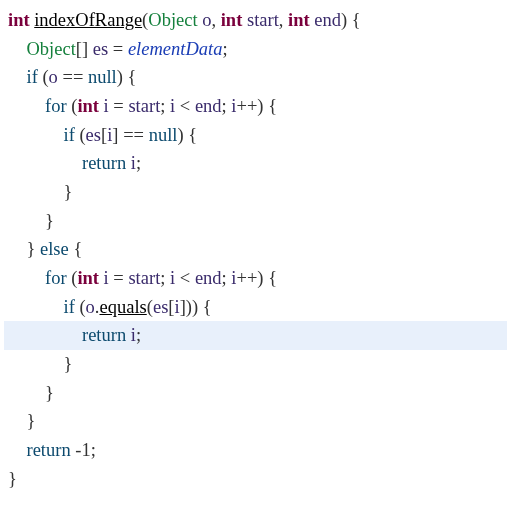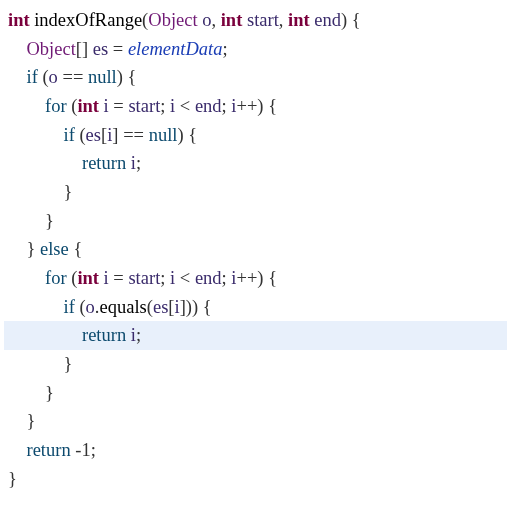--- a/index.html
+++ b/index.html
@@ -18,22 +18,22 @@
   }
   .line {
     display: block;
     padding-left: 4px;
   }
   .hl {
     background: #e8f0fb;
   }
   .kw   { color: #0c4a6e; font-weight: normal; }   
   .type { color: #7a003c; font-weight: bold; }   
-  .cls  { color: #701a75; }                       
-  .name { color: #000000; }                       
+  .cls  { color: #15803d; }                       
+  .name { color: #000000; text-decoration: underline; }                       
   .var  { color: #3a2b6b; }                       
   .field{ color: #1a3db5; font-style: italic; }                       
   .punct{ color: #333333; }
   .num  { color: #333333; }
 </style>
 </head>
 <body>
 
 <div class="code" id="code-root"><div class="line"><span class="type">int</span><span class="punct"> </span><span class="name">indexOfRange</span><span class="punct">(</span><span class="cls">Object</span><span class="punct"> </span><span class="var">o</span><span class="punct">, </span><span class="type">int</span><span class="punct"> </span><span class="var">start</span><span class="punct">, </span><span class="type">int</span><span class="punct"> </span><span class="var">end</span><span class="punct">) {</span></div><div class="line">    <span class="cls">Object</span><span class="punct">[] </span><span class="var">es</span><span class="punct"> = </span><span class="field">elementData</span><span class="punct">;</span></div><div class="line">    <span class="kw">if</span><span class="punct"> (</span><span class="var">o</span><span class="punct"> == </span><span class="kw">null</span><span class="punct">) {</span></div><div class="line">        <span class="kw">for</span><span class="punct"> (</span><span class="type">int</span><span class="punct"> </span><span class="var">i</span><span class="punct"> = </span><span class="var">start</span><span class="punct">; </span><span class="var">i</span><span class="punct"> &lt; </span><span class="var">end</span><span class="punct">; </span><span class="var">i</span><span class="punct">++) {</span></div><div class="line">            <span class="kw">if</span><span class="punct"> (</span><span class="var">es</span><span class="punct">[</span><span class="var">i</span><span class="punct">] == </span><span class="kw">null</span><span class="punct">) {</span></div><div class="line">                <span class="kw">return</span><span class="punct"> </span><span class="var">i</span><span class="punct">;</span></div><div class="line">            <span class="punct">}</span></div><div class="line">        <span class="punct">}</span></div><div class="line">    <span class="punct">} </span><span class="kw">else</span><span class="punct"> {</span></div><div class="line">        <span class="kw">for</span><span class="punct"> (</span><span class="type">int</span><span class="punct"> </span><span class="var">i</span><span class="punct"> = </span><span class="var">start</span><span class="punct">; </span><span class="var">i</span><span class="punct"> &lt; </span><span class="var">end</span><span class="punct">; </span><span class="var">i</span><span class="punct">++) {</span></div><div class="line">            <span class="kw">if</span><span class="punct"> (</span><span class="var">o</span><span class="punct">.</span><span class="name">equals</span><span class="punct">(</span><span class="var">es</span><span class="punct">[</span><span class="var">i</span><span class="punct">])) {</span></div><div class="line hl">                <span class="kw">return</span><span class="punct"> </span><span class="var">i</span><span class="punct">;</span></div><div class="line">            <span class="punct">}</span></div><div class="line">        <span class="punct">}</span></div><div class="line">    <span class="punct">}</span></div><div class="line">    <span class="kw">return</span><span class="punct"> -</span><span class="num">1</span><span class="punct">;</span></div><div class="line"><span class="punct">}</span></div></div>
 

